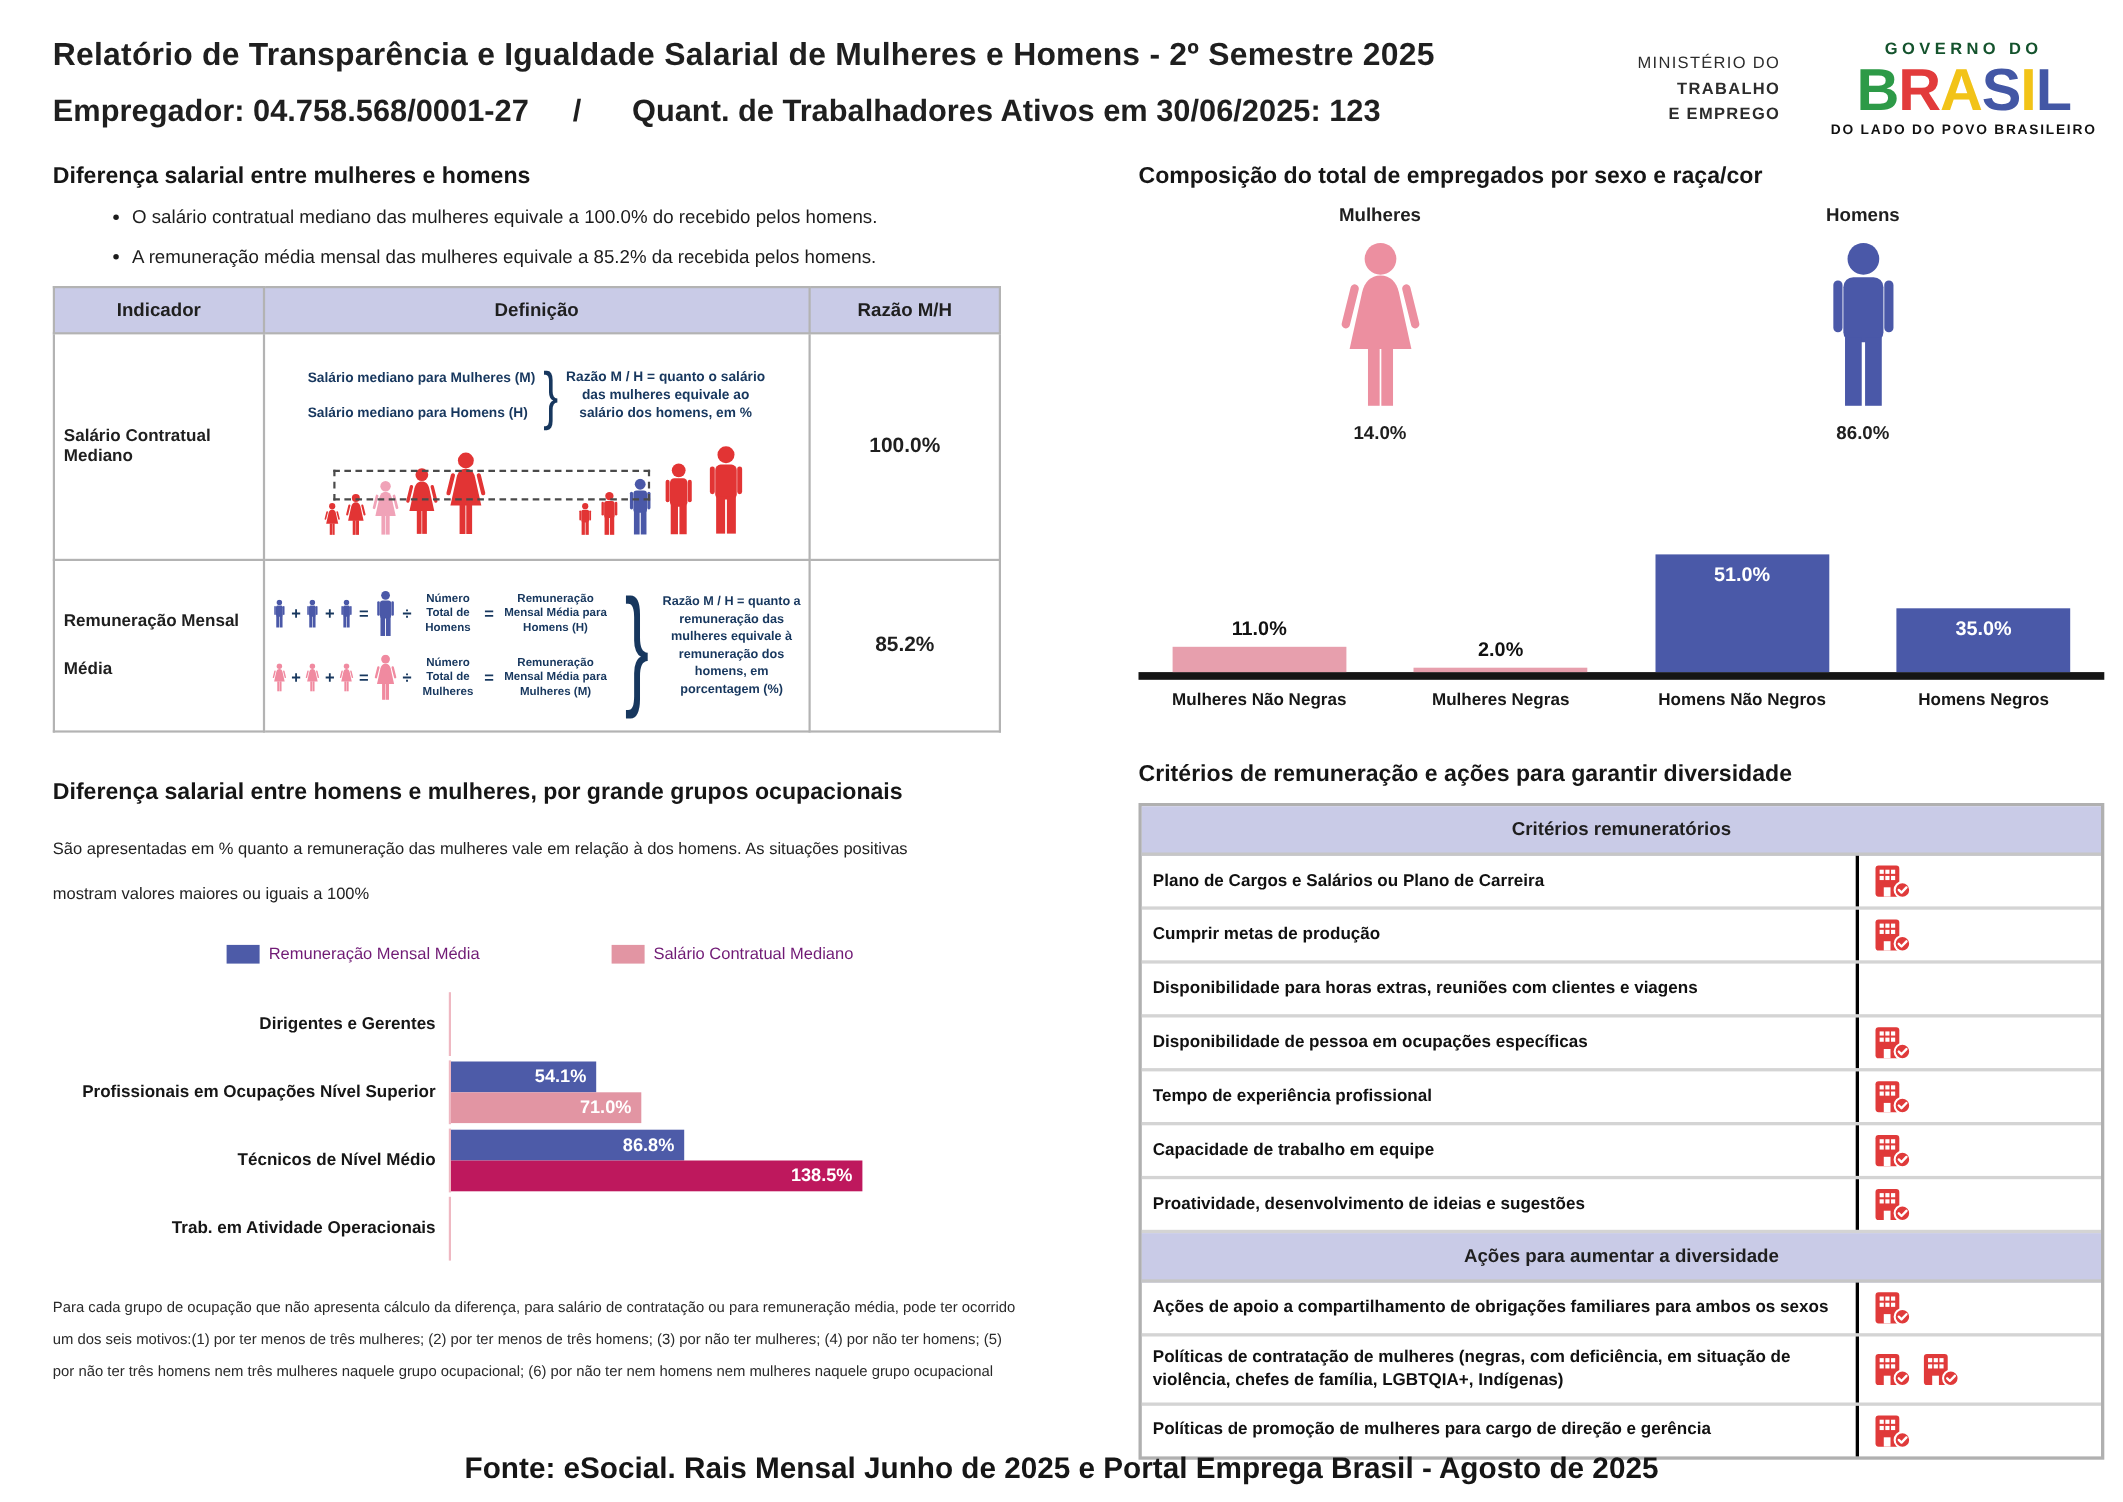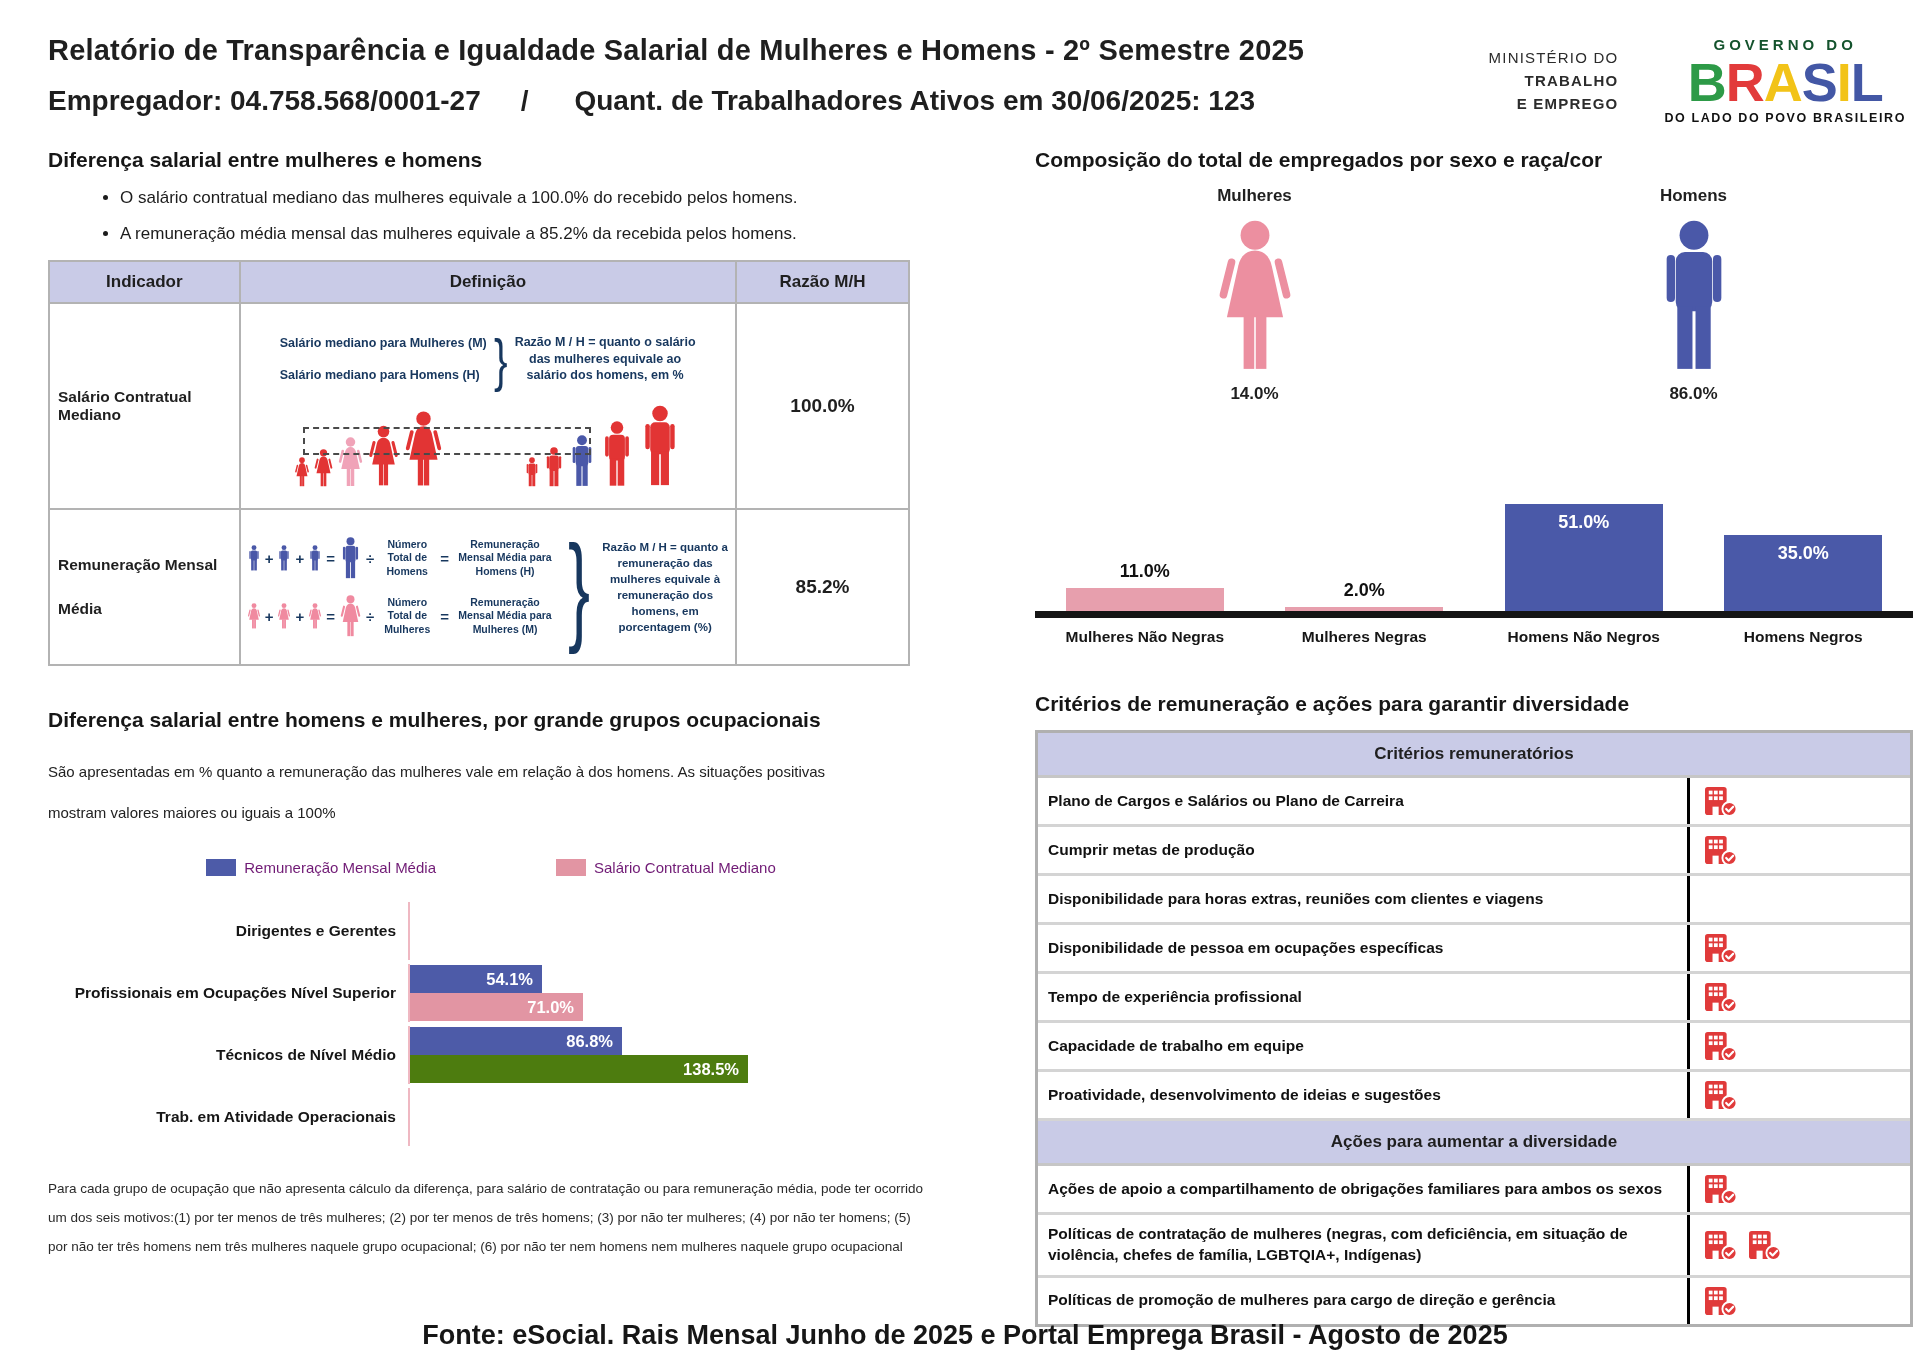--- a/index.html
+++ b/index.html
@@ -363,21 +363,21 @@
           <span>71.0%</span>
           </div>
         </div>
       </div>
       <div class="hrow">
      <div class="hlabel">Técnicos de Nível Médio</div>
      <div class="hbars">
           <div class="hbar" style="background:#4d5ba8;width:212px">
           <span>86.8%</span>
           </div>
-          <div class="hbar" style="background:#4d7c0f;width:338px">
+          <div class="hbar" style="background:#be185d;width:374px">
           <span>138.5%</span>
           </div>
         </div>
       </div>
       <div class="hrow">
      <div class="hlabel">Trab. em Atividade Operacionais</div>
      <div class="hbars"></div>
       </div>
     </div>
 
@@ -429,21 +429,21 @@
     </div>
         </div>
         <div class="vslot">
 
     <div class="vbar" style="height:107.10000000000001px;background:#4a59a8">
       <span class="vlab-in">51.0%</span>
     </div>
         </div>
         <div class="vslot">
 
-    <div class="vbar" style="height:76px;background:#4a59a8">
+    <div class="vbar" style="height:58px;background:#4a59a8">
       <span class="vlab-in">35.0%</span>
     </div>
         </div>
       </div>
     <div class="vcats" id="comp-cats">
         <div class="vcat">Mulheres Não Negras</div>
         <div class="vcat">Mulheres Negras</div>
         <div class="vcat">Homens Não Negros</div>
         <div class="vcat">Homens Negros</div>
       </div>

